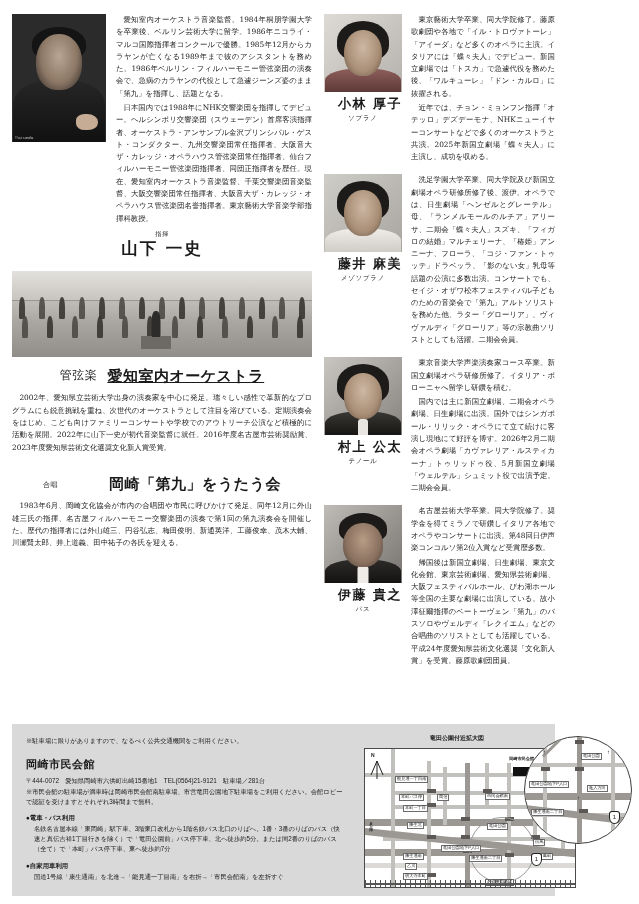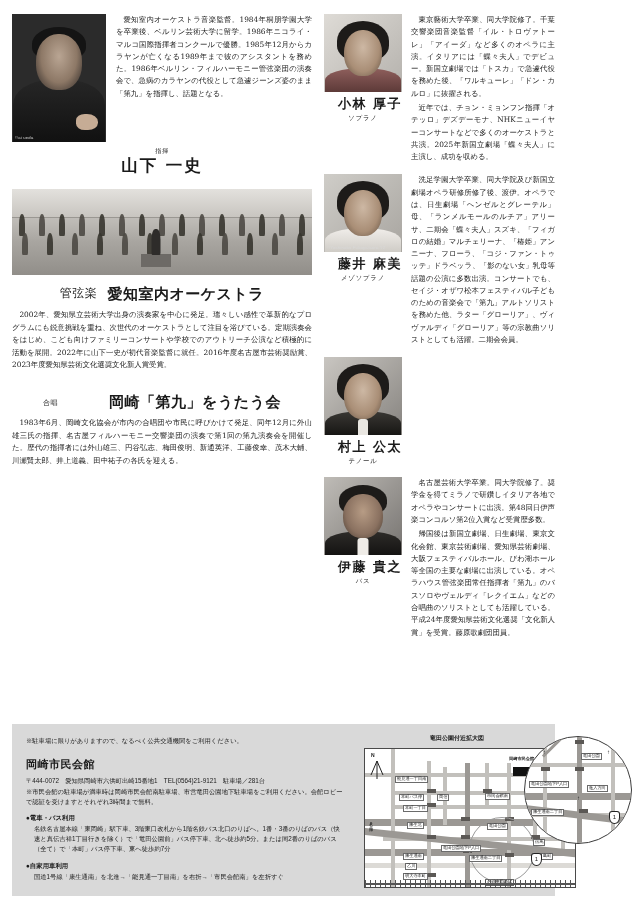--- a/index.html
+++ b/index.html
@@ -83,21 +83,21 @@
   .orch-photo .cond-fig {
     position:absolute; left:48%; bottom:20px; width:9px; height:26px;
     background:#2e2c2a; transform:translateX(-50%); border-radius:40% 40% 10% 10%;
   }
   .orch-photo .row { position:absolute; left:0; width:100%; display:flex; justify-content:space-around; }
   .orch-photo .p { width:6px; height:22px; background:#37352f; border-radius:45% 45% 12% 12%; opacity:.9;}
   .orch-photo .p.l { background:#4c4944; }
 
   .orch-title { text-align:center; margin-top: 9px; }
   .orch-title .role-sm { display:inline; font-size:12px; margin-right:5px; vertical-align: 2px;}
-  .orch-title .name-lg { font-size: 15px; letter-spacing:.5px; }
+  .orch-title .name-lg { font-size: 15px; letter-spacing:.5px;text-decoration:underline; }
 
   .body-text { font-size: 7.4px; line-height: 1.68; text-align: justify; margin-top: 6px; }
   .body-text p { text-indent: 1em; }
   .body-text p + p { margin-top: 2px; }
 
   .chorus-title { text-align:center; margin-top: 20px; }
   .chorus-title .role-sm { display:inline; font-size:7px; margin-right:5px; vertical-align:2px;}
   .chorus-title .name-lg { font-size: 15px; letter-spacing:.5px;padding-left:41px; }
 
   
@@ -208,20 +208,21 @@
       <div class="cond-wrap">
         <div class="photo cond-photo">
           <div class="body"></div>
           <div class="hair"></div>
           <div class="face"></div>
           <div class="hand"></div>
           <span class="photo-credit">©ai ueda</span>
         </div>
         <div class="cond-text">
           <p>愛知室内オーケストラ音楽監督。1984年桐朋学園大学を卒業後、ベルリン芸術大学に留学。1986年ニコライ・マルコ国際指揮者コンクールで優勝。1985年12月からカラヤンが亡くなる1989年まで彼のアシスタントを務めた。1986年ベルリン・フィルハーモニー管弦楽団の演奏会で、急病のカラヤンの代役として急遽ジーンズ姿のまま「第九」を指揮し、話題となる。</p>
+          <p>日本国内では1988年にNHK交響楽団を指揮してデビュー。ヘルシンボリ交響楽団（スウェーデン）首席客演指揮者、オーケストラ・アンサンブル金沢プリンシパル・ゲスト・コンダクター、九州交響楽団常任指揮者、大阪音大ザ・カレッジ・オペラハウス管弦楽団常任指揮者、仙台フィルハーモニー管弦楽団指揮者、同団正指揮者を歴任。現在、愛知室内オーケストラ音楽監督、千葉交響楽団音楽監督、大阪交響楽団常任指揮者、大阪音大ザ・カレッジ・オペラハウス管弦楽団名誉指揮者。東京藝術大学音楽学部指揮科教授。</p>
         </div>
       </div>
 
       <div class="name-line">
         <span class="role-sm">指揮</span>
         <span class="name-lg">山下 一史</span>
       </div>
 
       <div class="orch-photo">
         <div class="stage-back"></div>
@@ -290,21 +291,21 @@
             <div class="hair"></div>
             <div class="face"></div>
             <span class="photo-credit"></span>
           </div>
           <div class="solo-name">
             <span class="nm">小林 厚子</span>
             <span class="vc">ソプラノ</span>
           </div>
         </div>
         <div class="solo-text">
-          <p>東京藝術大学卒業、同大学院修了。千葉交響楽団音楽監督「イル・トロヴァトーレ」「アイーダ」など多くのオペラに主演。イタリアには「蝶々夫人」でデビュー。新国立劇場では「トスカ」で急遽代役を務めた後、「ワルキューレ」「ドン・カルロ」に抜擢される。</p>
+          <p>東京藝術大学卒業、同大学院修了。藤原歌劇団や各地で「イル・トロヴァトーレ」「アイーダ」など多くのオペラに主演。イタリアには「蝶々夫人」でデビュー。新国立劇場では「トスカ」で急遽代役を務めた後、「ワルキューレ」「ドン・カルロ」に抜擢される。</p>
           <p>近年では、チョン・ミョンフン指揮「オテッロ」デズデーモナ、NHKニューイヤーコンサートなどで多くのオーケストラと共演。2025年新国立劇場「蝶々夫人」に主演し、成功を収める。</p>
         </div>
       </div>
 
       <div class="solo">
         <div class="solo-left">
           <div class="solo-photo p-mez">
             <div class="bg"></div>
             <div class="shoulders"></div>
             <div class="hair"></div>
@@ -329,40 +330,44 @@
             <div class="tie"></div>
             <div class="hair"></div>
             <div class="face"></div>
             <span class="photo-credit"></span>
           </div>
           <div class="solo-name">
             <span class="nm">村上 公太</span>
             <span class="vc">テノール</span>
           </div>
         </div>
+        <div class="solo-text">
+          <p>東京音楽大学声楽演奏家コース卒業。新国立劇場オペラ研修所修了。イタリア・ボローニャへ留学し研鑽を積む。</p>
+          <p>国内では主に新国立劇場、二期会オペラ劇場、日生劇場に出演。国外ではシンガポール・リリック・オペラにて立て続けに客演し現地にて好評を博す。2026年2月二期会オペラ劇場「カヴァレリア・ルスティカーナ」トゥリッドゥ役、5月新国立劇場「ウェルテル」シュミット役で出演予定。二期会会員。</p>
+        </div>
       </div>
 
       <div class="solo">
         <div class="solo-left">
           <div class="solo-photo p-bas">
             <div class="bg"></div>
             <div class="shoulders"></div>
             <div class="tie"></div>
             <div class="hair"></div>
             <div class="face"></div>
             <span class="photo-credit"></span>
           </div>
           <div class="solo-name">
             <span class="nm">伊藤 貴之</span>
             <span class="vc">バス</span>
           </div>
         </div>
         <div class="solo-text">
           <p>名古屋芸術大学卒業。同大学院修了。奨学金を得てミラノで研鑽しイタリア各地でオペラやコンサートに出演。第48回日伊声楽コンコルソ第2位入賞など受賞歴多数。</p>
-          <p>帰国後は新国立劇場、日生劇場、東京文化会館、東京芸術劇場、愛知県芸術劇場、大阪フェスティバルホール、びわ湖ホール等全国の主要な劇場に出演している。オペラハウス管弦楽団常任指揮者「第九」のバスソロやヴェルディ「レクイエム」などの合唱曲のソリストとしても活躍している。平成24年度愛知県芸術文化選奨「文化新人賞」を受賞。藤原歌劇団団員。</p>
+          <p>帰国後は新国立劇場、日生劇場、東京文化会館、東京芸術劇場、愛知県芸術劇場、大阪フェスティバルホール、びわ湖ホール等全国の主要な劇場に出演している。故小澤征爾指揮のベートーヴェン「第九」のバスソロやヴェルディ「レクイエム」などの合唱曲のソリストとしても活躍している。平成24年度愛知県芸術文化選奨「文化新人賞」を受賞。藤原歌劇団団員。</p>
         </div>
       </div>
 
     </div>
   </div>
 
   <div class="access">
     <div class="access-inner">
 
       <div class="access-left">

